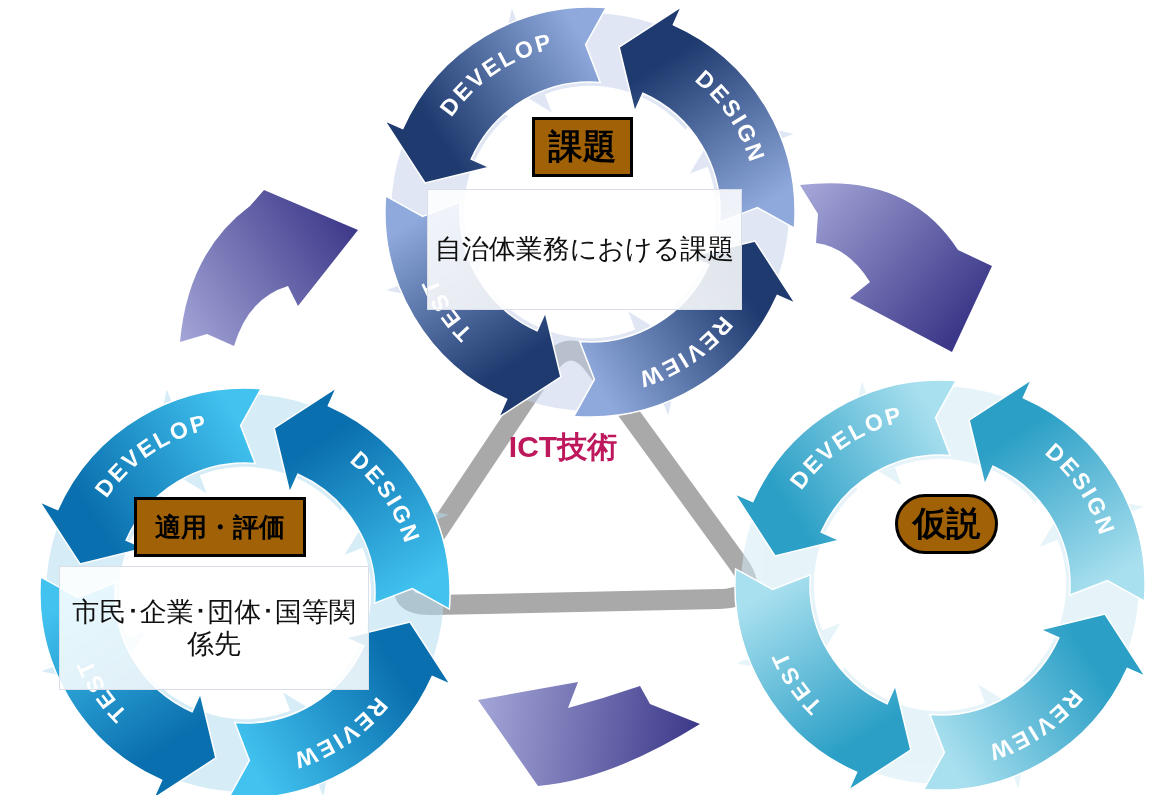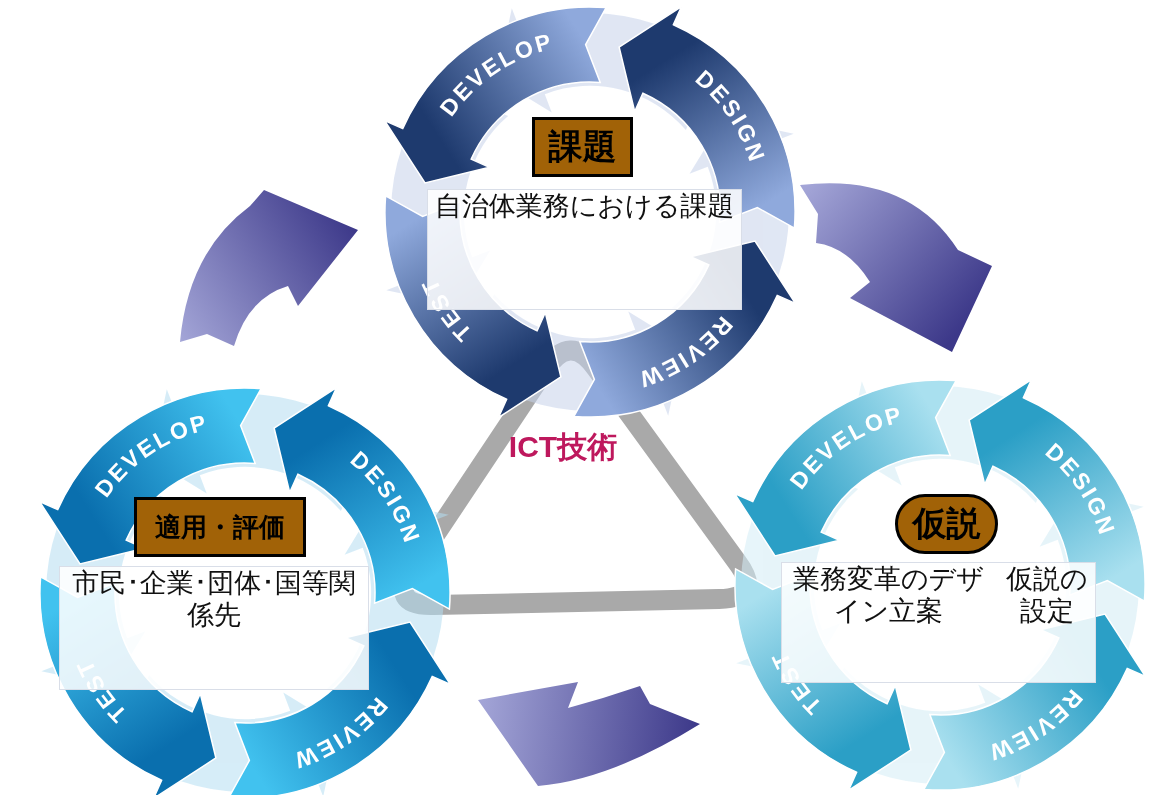--- a/index.html
+++ b/index.html
@@ -10,21 +10,21 @@
   .cyc-top{left:355px;top:-23px;}
   .cyc-right{left:705px;top:350px;}
   .cyc-left{left:10px;top:358px;}
   .titlebox{position:absolute;box-sizing:border-box;background:#a16207;border:3px solid #000;
             display:flex;align-items:center;justify-content:center;font-weight:600;color:#000;z-index:3;}
   .t-top{left:532px;top:117px;width:101px;height:60px;font-size:34px;}
   .t-right{left:895px;top:494px;width:103px;height:60px;font-size:34px;border-radius:30px;}
   .t-left{left:134px;top:497px;width:172px;height:60px;font-size:26px;}
   .caption{position:absolute;box-sizing:border-box;background:rgba(255,255,255,0.87);
            border:1px solid #d9dee8;z-index:3;text-align:center;font-size:27px;font-weight:500;
-           color:#111;display:flex;flex-direction:row;justify-content:center;gap:4px;line-height:1.2;}
+           color:#111;display:flex;flex-direction:column;justify-content:center;gap:4px;line-height:1.2;}
   .c-top{left:427px;top:189px;width:315px;height:121px;}
   .c-right{left:781px;top:562px;width:315px;height:121px;}
   .c-left{left:59px;top:566px;width:310px;height:124px;}
   .center-text{position:absolute;left:363px;top:420px;width:400px;text-align:center;
                font-size:30px;font-weight:700;line-height:53px;color:#be185d;z-index:2;}
 </style>
 </head>
 <body>
 
 <div class="page">
@@ -159,24 +159,20 @@
       <text font-size="23" font-weight="bold" fill="#ffffff" letter-spacing="2.5" text-anchor="middle"><textPath startOffset="90.56%" href="#left-ring" xlink:href="#left-ring">DEVELOP</textPath></text>
     </svg>
 
   <div class="titlebox t-top">課題</div>
   <div class="titlebox t-right">仮説</div>
   <div class="titlebox t-left">適用・評価</div>
 
   <div class="caption c-top">
     <div>自治体業務における課題</div>
   </div>
-  <div class="caption c-right">
-    <div>業務変革のデザイン立案</div>
-    <div>仮説の設定</div>
-  </div>
   <div class="caption c-left">
     <div>市民･企業･団体･国等関係先</div>
   </div>
 
   <div class="center-text">
     <div>ICT技術</div>
   </div>
 
 </div>
 

